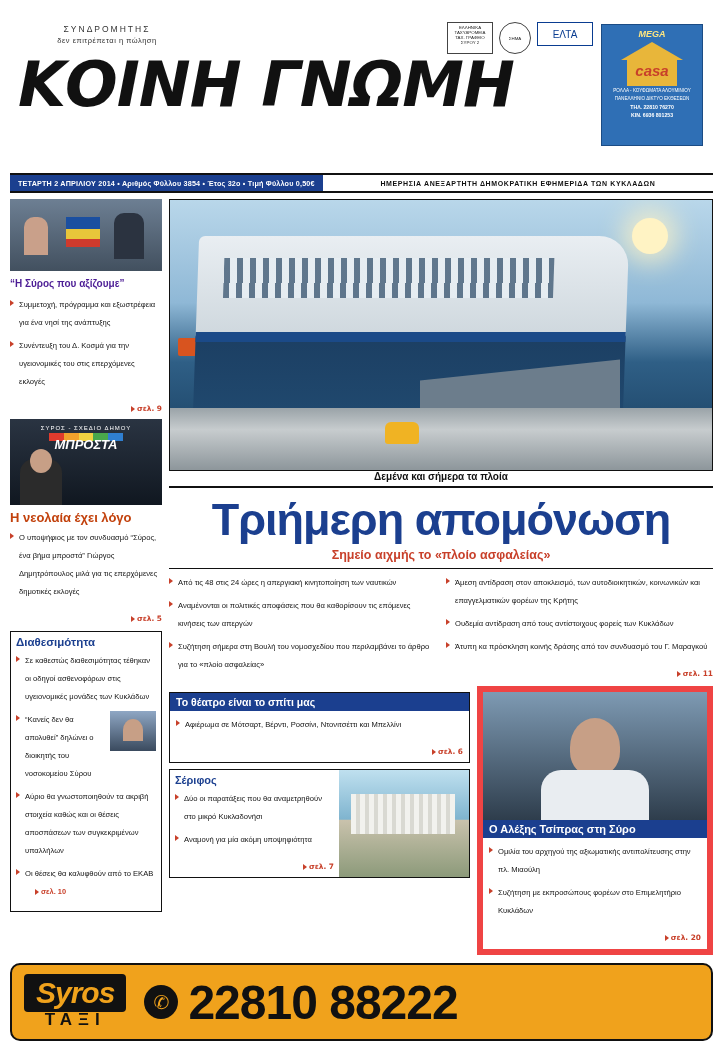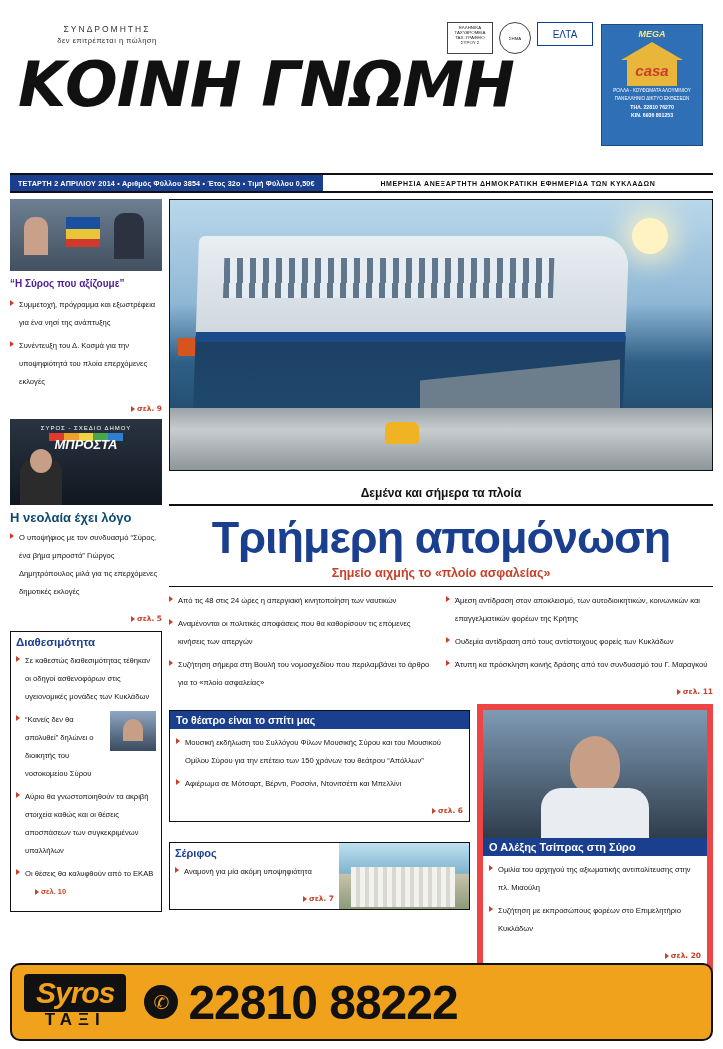--- a/index.html
+++ b/index.html
@@ -125,21 +125,21 @@
     position:absolute; left:0; top:18px; width:100%; text-align:center;
     color:#fff; font-size:13px; font-weight:bold; font-style:italic;
     font-family:"Liberation Sans", sans-serif;
   }
   .ph2 .dots { position:absolute; left:50%; transform:translateX(-50%); top:14px; width:74px; height:8px;
     background:linear-gradient(90deg,#e03b2d 0 20%,#f0a12c 20% 40%,#f2d341 40% 60%,#49a84c 60% 80%,#2f7fd1 80% 100%); }
   .ph2 .man { position:absolute; left:10px; bottom:0; width:42px; height:46px; background:#2b2b2b; border-radius:14px 14px 0 0; }
   .ph2 .head { position:absolute; left:20px; bottom:32px; width:22px; height:24px; background:#c79f86; border-radius:50%; }
 
   .boxtitle {
-    font-size:13px; font-weight:bold; color:#0c4a6e; line-height:15px;
+    font-size:13px; font-weight:bold; color:#c2410c; line-height:15px;
     margin:5px 0 4px 0; font-family:"Liberation Sans", sans-serif;
   }
   .framed {
     border:1px solid #111; padding:4px 5px 5px 5px; margin-top:6px;
   }
   .framed h3 {
     margin:0 0 4px 0; font-size:11.5px; color:#1b3f8f; font-weight:bold;
     font-family:"Liberation Sans", sans-serif;
   }
   .mini-photo {
@@ -170,22 +170,22 @@
     background:#6c7d8c; transform:skewY(-6deg); }
   .hero .dock { position:absolute; left:0; bottom:0; width:100%; height:62px;
     background:linear-gradient(180deg,#9aa3a8 0%, #c7ccce 35%, #8d969b 100%); }
   .hero .bollard { position:absolute; left:215px; bottom:26px; width:34px; height:22px;
     background:#f0b323; border-radius:6px 6px 3px 3px; }
   .hero .sun { position:absolute; right:44px; top:18px; width:36px; height:36px; border-radius:50%;
     background:#fff3c4; box-shadow:0 0 24px 10px rgba(255,244,196,.7); }
   .hero .smallboat { position:absolute; left:8px; top:138px; width:54px; height:18px; background:#d8541f; border-radius:2px; }
 
   .capline {
-    text-align:center; font-size:12px; font-weight:bold; color:#111;
-    padding:15px 0 4px 0; border-bottom:2px solid #111;
+    text-align:center; font-size:10px; font-weight:bold; color:#111;
+    padding:0 0 4px 0; border-bottom:2px solid #111;
     font-family:"Liberation Sans", sans-serif;
   }
   .headline {
     text-align:center; font-size:45px; line-height:52px; font-weight:bold; color:#1b3f8f;
     margin:6px 0 2px 0; font-family:"Liberation Sans", sans-serif; letter-spacing:-1px;
   }
   .subhead {
     text-align:center; font-size:12.5px; font-weight:bold; color:#c8402a;
     margin-bottom:6px; font-family:"Liberation Sans", sans-serif;
   }
@@ -196,21 +196,21 @@
   .panel .phead {
     background:#1b3f8f; color:#fff; font-size:10.5px; font-weight:bold;
     padding:3px 6px; font-family:"Liberation Sans", sans-serif;
   }
   .panel .pbody { padding:5px 6px 4px 6px; }
 
   .lowgrid { display:flex; gap:7px; margin-top:6px; }
   .lowgrid .lcol { flex:1; }
   .lowgrid .rcol { width:236px; flex:0 0 236px; }
 
-  .serifos { border:1px solid #111; margin-top:20px; display:flex; }
+  .serifos { border:1px solid #111; margin-top:6px; display:flex; }
   .serifos .sl { flex:1; padding:4px 5px; }
   .serifos .sr { width:130px; flex:0 0 130px; background:linear-gradient(180deg,#bfe0ef 0%, #7fb4cf 46%, #c9c2ac 47%, #8c9a7a 100%); position:relative; }
   .serifos .sr .town { position:absolute; left:12px; top:24px; width:104px; height:40px;
     background:repeating-linear-gradient(90deg,#f2f2ee 0 5px, #d9d9d2 5px 9px); }
   .serifos .title { font-size:11px; font-weight:bold; color:#1b3f8f; margin-bottom:4px; font-family:"Liberation Sans", sans-serif; }
 
   .tsipras { border:6px solid #ef4444; margin-top:0; }
   .tsipras .tphoto { height:128px; background:linear-gradient(180deg,#7e9ab3 0%, #2e3d4c 100%); position:relative; }
   .tsipras .tphoto .head { position:absolute; left:50%; transform:translateX(-50%); top:26px; width:50px; height:58px;
     background:#c79f86; border-radius:50% 50% 42% 42%; }
@@ -285,21 +285,21 @@
   <div class="content">
 
     <div class="col-left">
 
       <div class="photo ph1">
           <div class="flag"></div>
         </div>
       <div class="lead-title">“Η Σύρος που αξίζουμε”</div>
       <ul class="bullets">
         <li>Συμμετοχή, πρόγραμμα και εξωστρέφεια για ένα νησί της ανάπτυξης</li>
-        <li>Συνέντευξη του Δ. Κοσμά για την υποψηφιότητά του πλοία επερχόμενες εκλογές</li>
+        <li>Συνέντευξη του Δ. Κοσμά για την υγειονομικές του στις επερχόμενες εκλογές</li>
       </ul>
       <div class="ref-right">
         <span class="pageref"><span class="tri"></span><span>σελ. 9</span></span>
       </div>
 
       <div class="photo ph2">
         <div class="banner">ΣΥΡΟΣ - ΣΧΕΔΙΟ ΔΗΜΟΥ</div>
         <div class="dots"></div>
         <div class="mprosta">ΜΠΡΟΣΤΑ</div>
         <div class="man"></div>
@@ -369,33 +369,33 @@
         </div>
       </div>
 
       <div class="lowgrid">
         <div class="lcol">
 
           <div class="panel">
             <div class="phead">Το θέατρο είναι το σπίτι μας</div>
             <div class="pbody">
               <ul class="bullets">
-                <li>Μουσική εκδήλωση του Συλλόγου Φίλων Μουσικής Σύρου και του Μουσικού Ομίλου Σύρου για την επέτειο των 150 χρόνων του θεάτρου “Απόλλων”</li>
                 <li>Αφιέρωμα σε Μότσαρτ, Βέρντι, Ροσσίνι, Ντονιτσέττι και Μπελλίνι</li>
               </ul>
               <div class="ref-right">
                 <span class="pageref"><span class="tri"></span><span>σελ. 6</span></span>
               </div>
             </div>
           </div>
 
           <div class="serifos">
             <div class="sl">
               <div class="title">Σέριφος</div>
               <ul class="bullets">
+                <li>Δύο οι παρατάξεις που θα αναμετρηθούν στο μικρό Κυκλαδονήσι</li>
                 <li>Αναμονή για μία ακόμη υποψηφιότητα</li>
               </ul>
               <div class="ref-right">
                 <span class="pageref"><span class="tri"></span><span>σελ. 7</span></span>
               </div>
             </div>
             <div class="sr">
                 <div class="town"></div>
               </div>
           </div>

